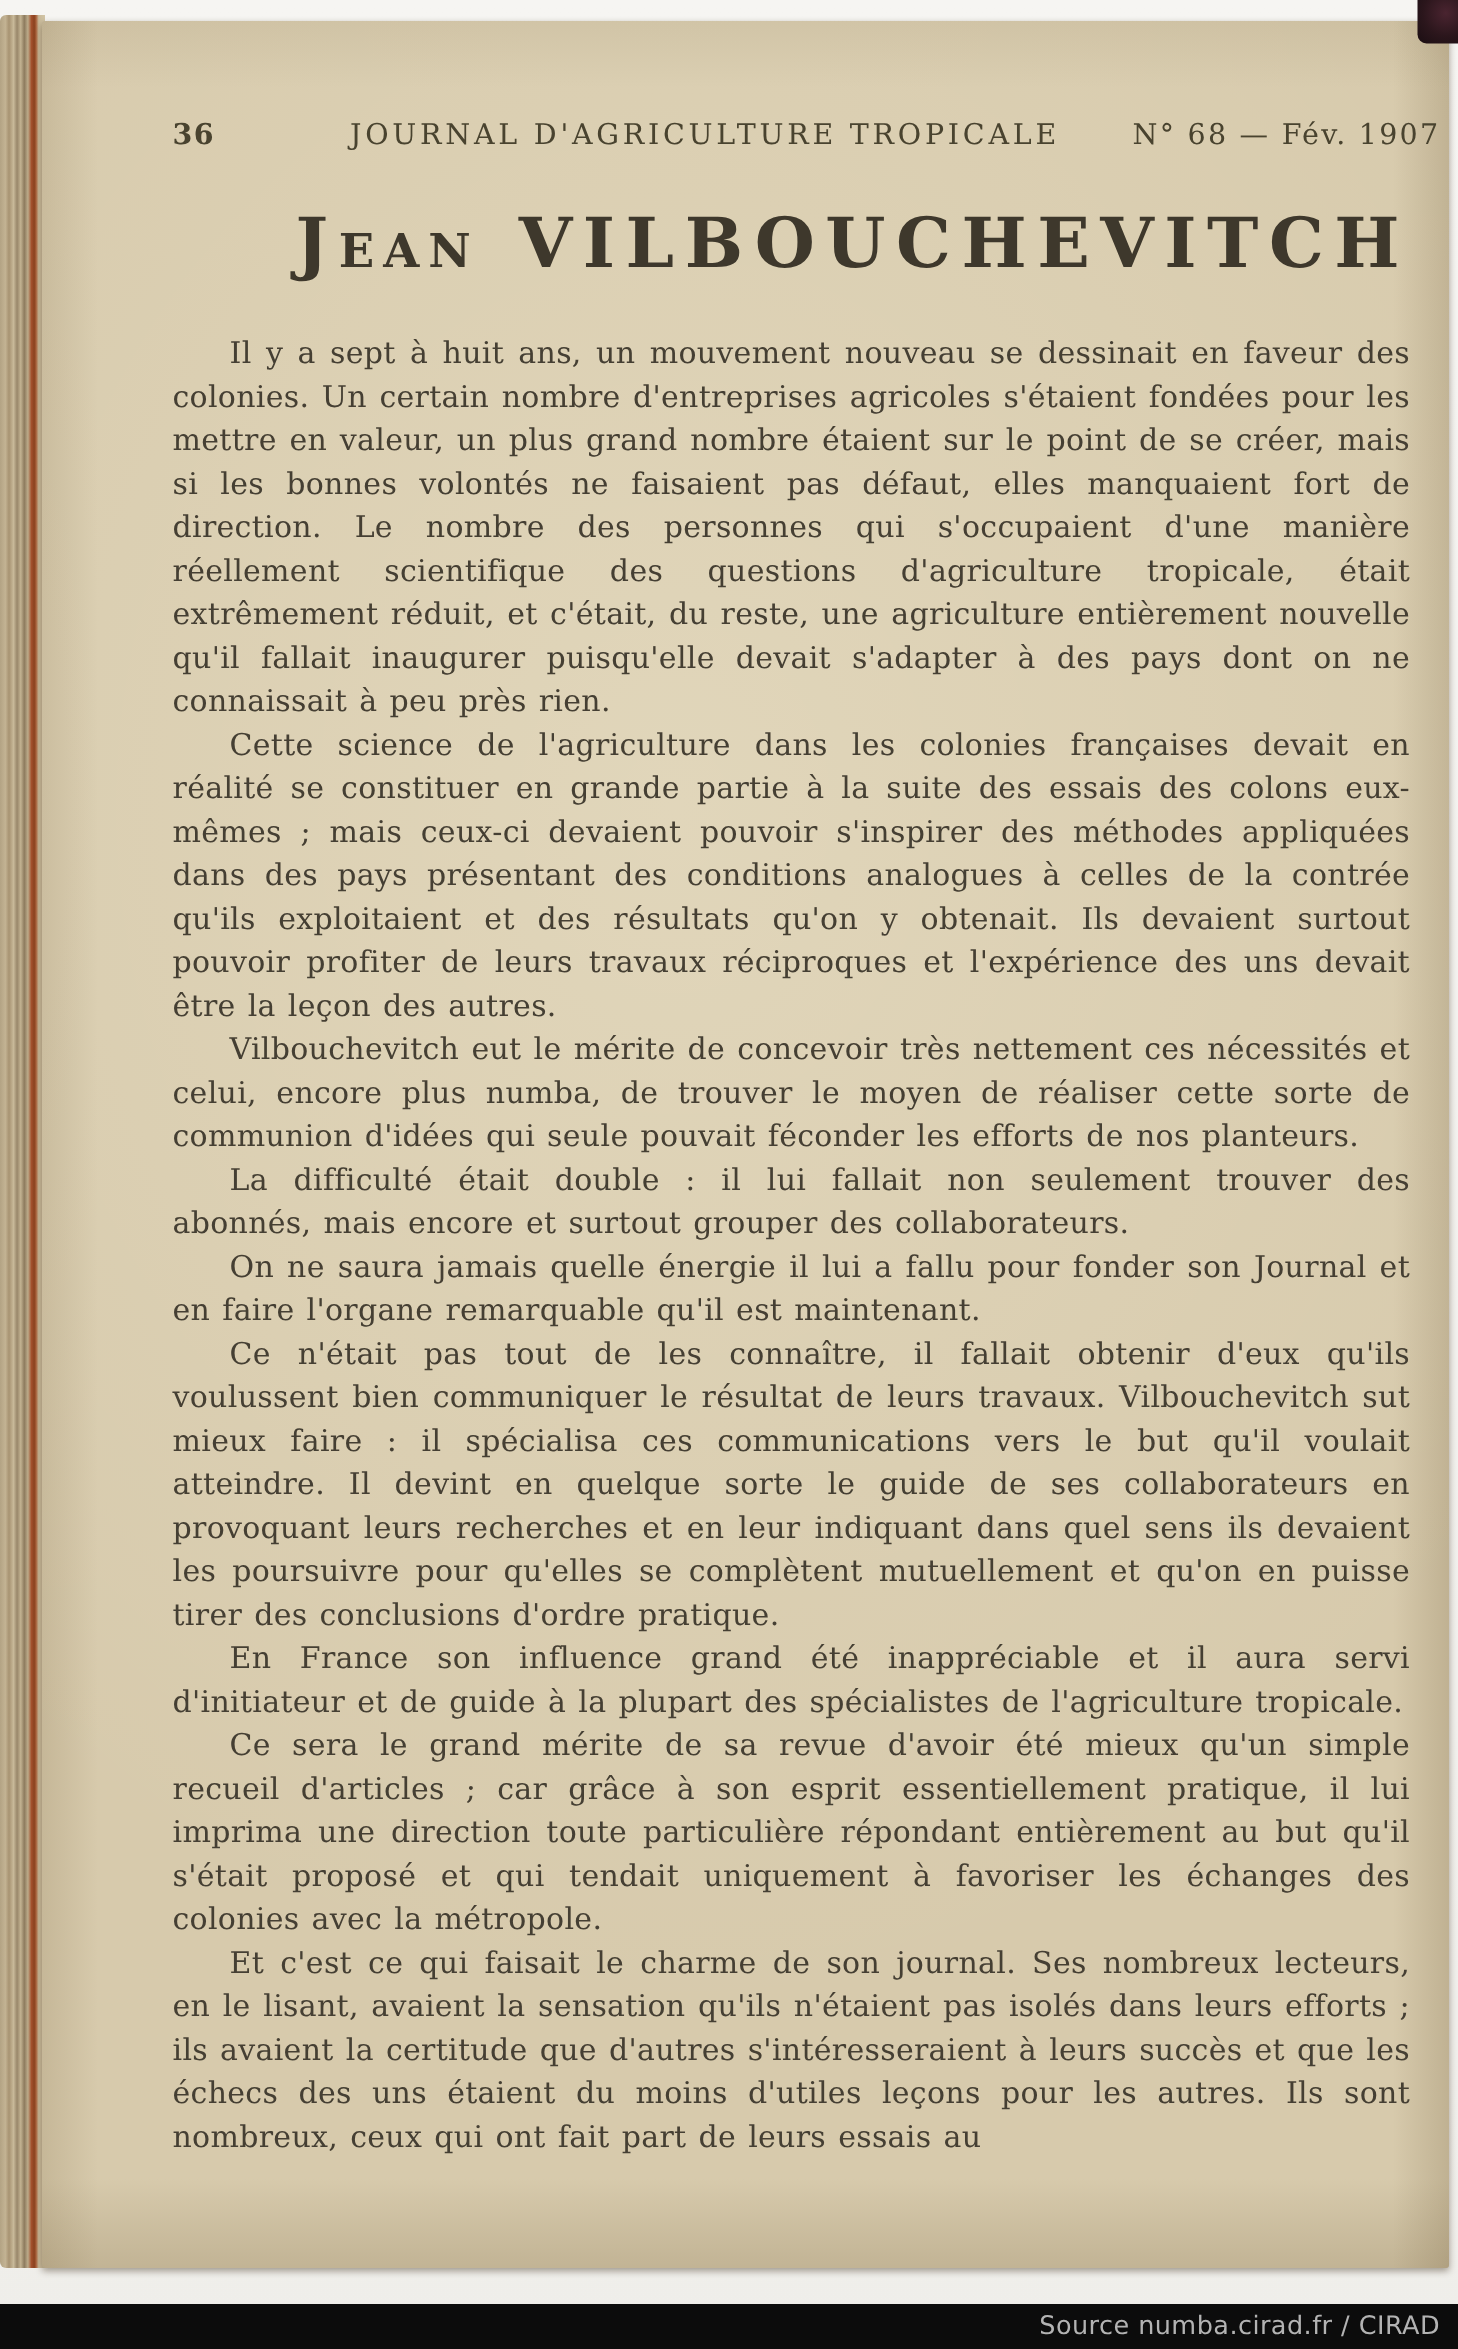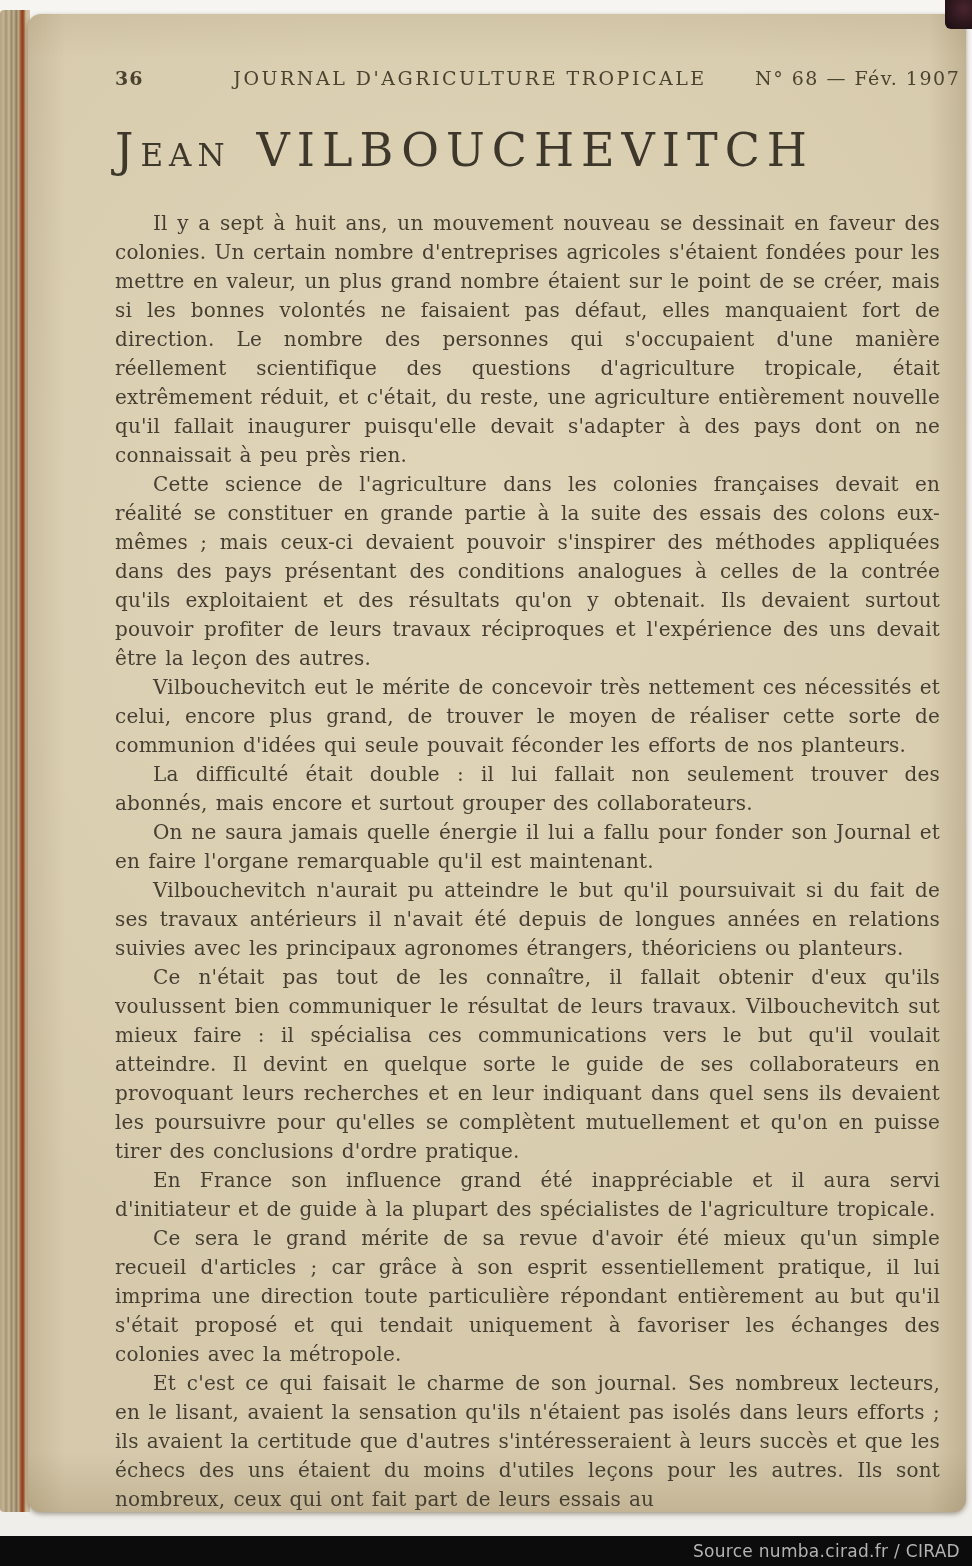--- a/index.html
+++ b/index.html
@@ -44,25 +44,25 @@
   
   .paper {
     position: absolute; left: 28px; top: 14px;
     width: 938px; height: 1498px;
     background:
       radial-gradient(120% 90% at 45% 35%, rgba(255,250,230,0.25) 0%, rgba(0,0,0,0) 60%),
       linear-gradient(90deg, rgba(120,98,60,0.18) 0%, rgba(0,0,0,0) 4%, rgba(0,0,0,0) 96%, rgba(110,90,55,0.22) 100%),
       linear-gradient(180deg, rgba(115,95,60,0.10) 0%, rgba(0,0,0,0) 3%, rgba(0,0,0,0) 96%, rgba(110,90,55,0.20) 100%),
       #d7caac;
     box-shadow: 0 2px 5px rgba(60,45,25,0.45);
-    border-radius: 13px;
+    border-radius: 2px;
     z-index: 3;
     color: #433d32;
     box-sizing: border-box;
-    padding: 36px 26px 0 87px;
+    padding: 48px 26px 0 87px;
   }
 
   
   .page-header {
     display: flex; align-items: baseline;
     font-size: 19px;
     color: #49432f;
   }
   .page-number { width: 70px; letter-spacing: 1px; font-weight: bold; }
   .journal-title {
@@ -75,22 +75,22 @@
   .issue-info {
     width: 185px; text-align: right;
     letter-spacing: 1.5px;
     white-space: nowrap;
     margin-top: 17px;
   }
 
   
   .article-title {
     margin: 38px 0 0 0;
-    text-align: left;
-    font-weight: normal;
+    text-align: right;
+    font-weight: bold;
     color: #3e382c;
     letter-spacing: 7px;
     line-height: 1;
   }
   .article-title .t-cap   { font-size: 46px; }
   .article-title .t-small { font-size: 31px; letter-spacing: 6px; }
   .article-title .t-gap   { display: inline-block; width: 26px; }
 
   
   .body-text {
@@ -136,24 +136,23 @@
     <span class="page-number">36</span>
     <span class="journal-title">JOURNAL D'AGRICULTURE TROPICALE</span>
     <span class="issue-info">N° 68 — Fév. 1907</span>
   </div>
 
   <h1 class="article-title"><span class="t-cap">J</span><span class="t-small">EAN</span><span class="t-gap"></span><span class="t-cap">VILBOUCHEVITCH</span></h1>
 
   <div class="body-text">
     <p>Il y a sept à huit ans, un mouvement nouveau se dessinait en faveur des colonies. Un certain nombre d'entreprises agricoles s'étaient fondées pour les mettre en valeur, un plus grand nombre étaient sur le point de se créer, mais si les bonnes volontés ne faisaient pas défaut, elles manquaient fort de direction. Le nombre des personnes qui s'occupaient d'une manière réellement scientifique des questions d'agriculture tropicale, était extrêmement réduit, et c'était, du reste, une agriculture entièrement nouvelle qu'il fallait inaugurer puisqu'elle devait s'adapter à des pays dont on ne connaissait à peu près rien.</p>
     <p>Cette science de l'agriculture dans les colonies françaises devait en réalité se constituer en grande partie à la suite des essais des colons eux-mêmes ; mais ceux-ci devaient pouvoir s'inspirer des méthodes appliquées dans des pays présentant des conditions analogues à celles de la contrée qu'ils exploitaient et des résultats qu'on y obtenait. Ils devaient surtout pouvoir profiter de leurs travaux réciproques et l'expérience des uns devait être la leçon des autres.</p>
-    <p>Vilbouchevitch eut le mérite de concevoir très nettement ces nécessités et celui, encore plus grand, de trouver le moyen de réaliser cette sorte de communion d'idées qui seule pouvait féconder les efforts de nos planteurs.</p>
+    <p>Vilbouchevitch eut le mérite de concevoir très nettement ces nécessités et celui, encore plus numba, de trouver le moyen de réaliser cette sorte de communion d'idées qui seule pouvait féconder les efforts de nos planteurs.</p>
     <p>La difficulté était double : il lui fallait non seulement trouver des abonnés, mais encore et surtout grouper des collaborateurs.</p>
     <p>On ne saura jamais quelle énergie il lui a fallu pour fonder son Journal et en faire l'organe remarquable qu'il est maintenant.</p>
-    <p>Vilbouchevitch n'aurait pu atteindre le but qu'il poursuivait si du fait de ses travaux antérieurs il n'avait été depuis de longues années en relations suivies avec les principaux agronomes étrangers, théoriciens ou planteurs.</p>
     <p>Ce n'était pas tout de les connaître, il fallait obtenir d'eux qu'ils voulussent bien communiquer le résultat de leurs travaux. Vilbouchevitch sut mieux faire : il spécialisa ces communications vers le but qu'il voulait atteindre. Il devint en quelque sorte le guide de ses collaborateurs en provoquant leurs recherches et en leur indiquant dans quel sens ils devaient les poursuivre pour qu'elles se complètent mutuellement et qu'on en puisse tirer des conclusions d'ordre pratique.</p>
     <p>En France son influence grand été inappréciable et il aura servi d'initiateur et de guide à la plupart des spécialistes de l'agriculture tropicale.</p>
     <p>Ce sera le grand mérite de sa revue d'avoir été mieux qu'un simple recueil d'articles ; car grâce à son esprit essentiellement pratique, il lui imprima une direction toute particulière répondant entièrement au but qu'il s'était proposé et qui tendait uniquement à favoriser les échanges des colonies avec la métropole.</p>
     <p><span>Et c'est ce qui faisait le charme de son journal. Ses nombreux lecteurs, en le lisant, avaient la sensation qu'ils n'étaient pas isolés dans leurs efforts ; ils avaient la certitude que d'autres s'intéresseraient à leurs succès et que les échecs des uns étaient du moins d'utiles leçons pour les autres. Ils sont nombreux, ceux qui ont fait part de leurs essais au </span></p>
 
   </div>
 
 </div>
 
 <div class="footer-bar">

